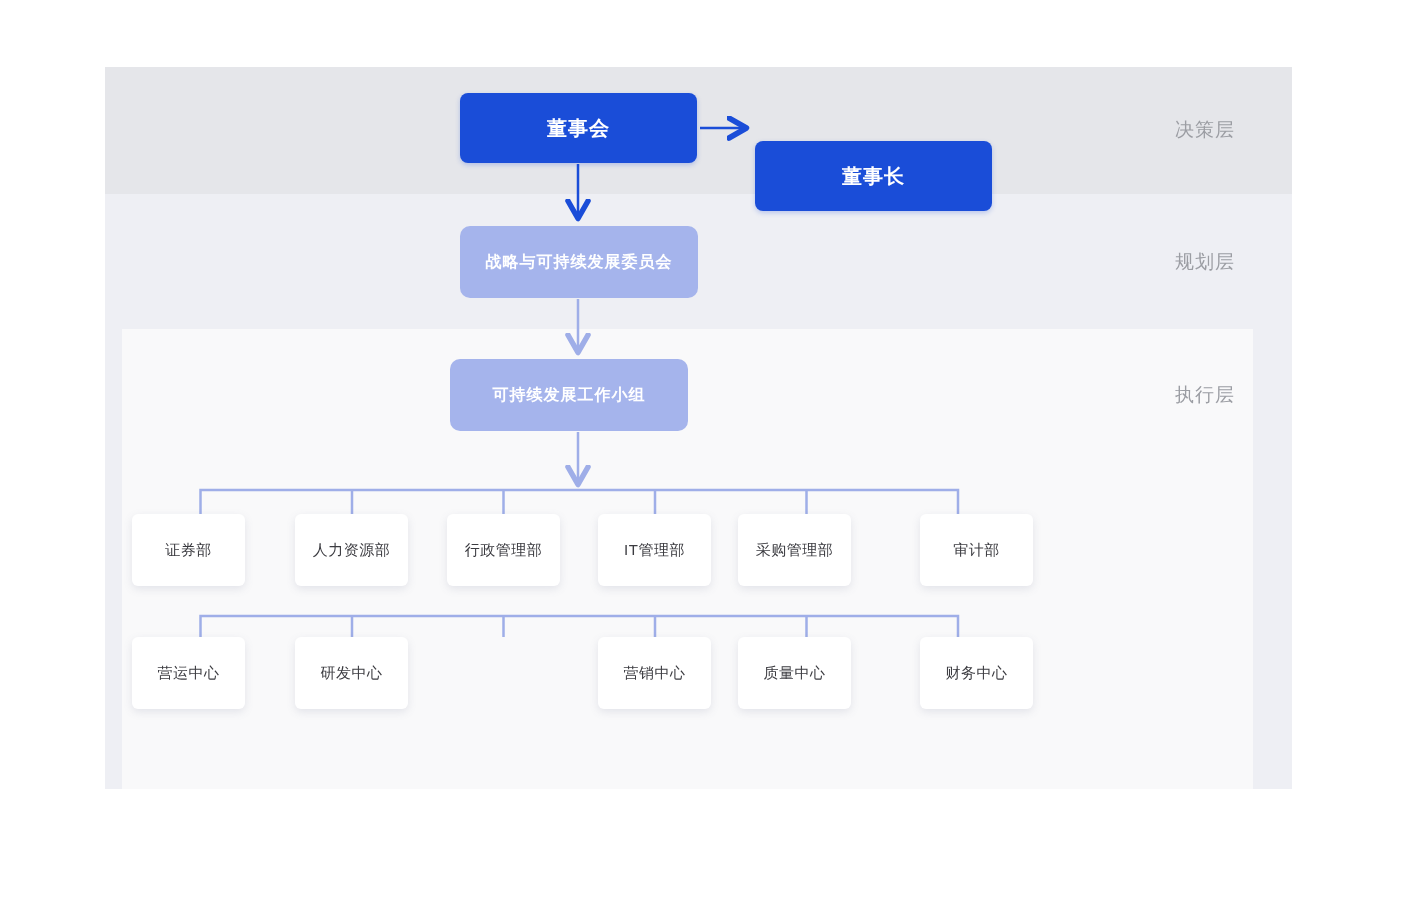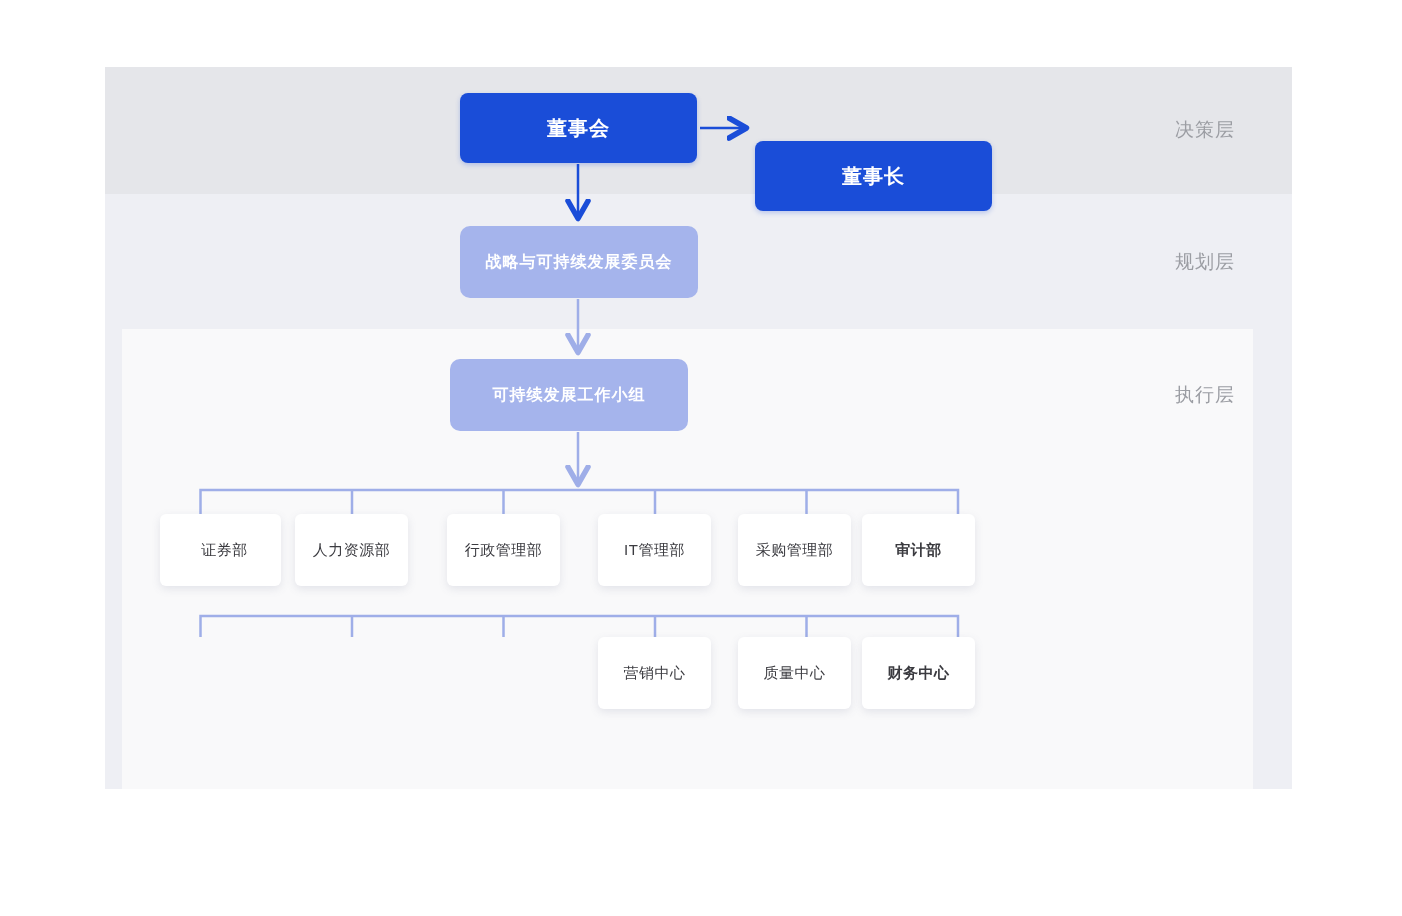--- a/index.html
+++ b/index.html
@@ -39,21 +39,21 @@
   .n-committee{left:460px;top:226px;}
   .n-workgroup{left:450px;top:359px;}
   .card{
     position:absolute;width:113px;height:72px;background:#ffffff;border-radius:6px;
     display:flex;align-items:center;justify-content:center;
     color:#3B3B40;font-size:15px;letter-spacing:0.5px;
     box-shadow:0 3px 9px rgba(110,120,150,0.16);
   }
   .row1{top:514px;}
   .row2{top:637px;}
-  .c1{left:160px;padding-left:8px;}.c2{left:295px;}.c3{left:447px;}.c4{left:598px;}.c5{left:738px;}.c6{left:862px;font-weight:bold;}
+  .c1{left:132px;}.c2{left:295px;}.c3{left:447px;}.c4{left:598px;}.c5{left:738px;}.c6{left:920px;}
   .connector-layer{position:absolute;left:0;top:0;pointer-events:none;}
 </style>
 </head>
 <body>
 
 <div class="canvas">
 
   <div class="band band-decision"></div>
   <div class="band band-planning"></div>
   <div class="band band-execution"></div>
@@ -92,17 +92,19 @@
 
   <div class="node node-secondary n-workgroup">可持续发展工作小组</div>
 
   <div class="card row1 c1">证券部</div>
   <div class="card row1 c2">人力资源部</div>
   <div class="card row1 c3">行政管理部</div>
   <div class="card row1 c4">IT管理部</div>
   <div class="card row1 c5">采购管理部</div>
   <div class="card row1 c6">审计部</div>
 
+  <div class="card row2 c1">营运中心</div>
+  <div class="card row2 c2">研发中心</div>
   <div class="card row2 c4">营销中心</div>
   <div class="card row2 c5">质量中心</div>
   <div class="card row2 c6">财务中心</div>
 
 </div>
 
 </body></html>

